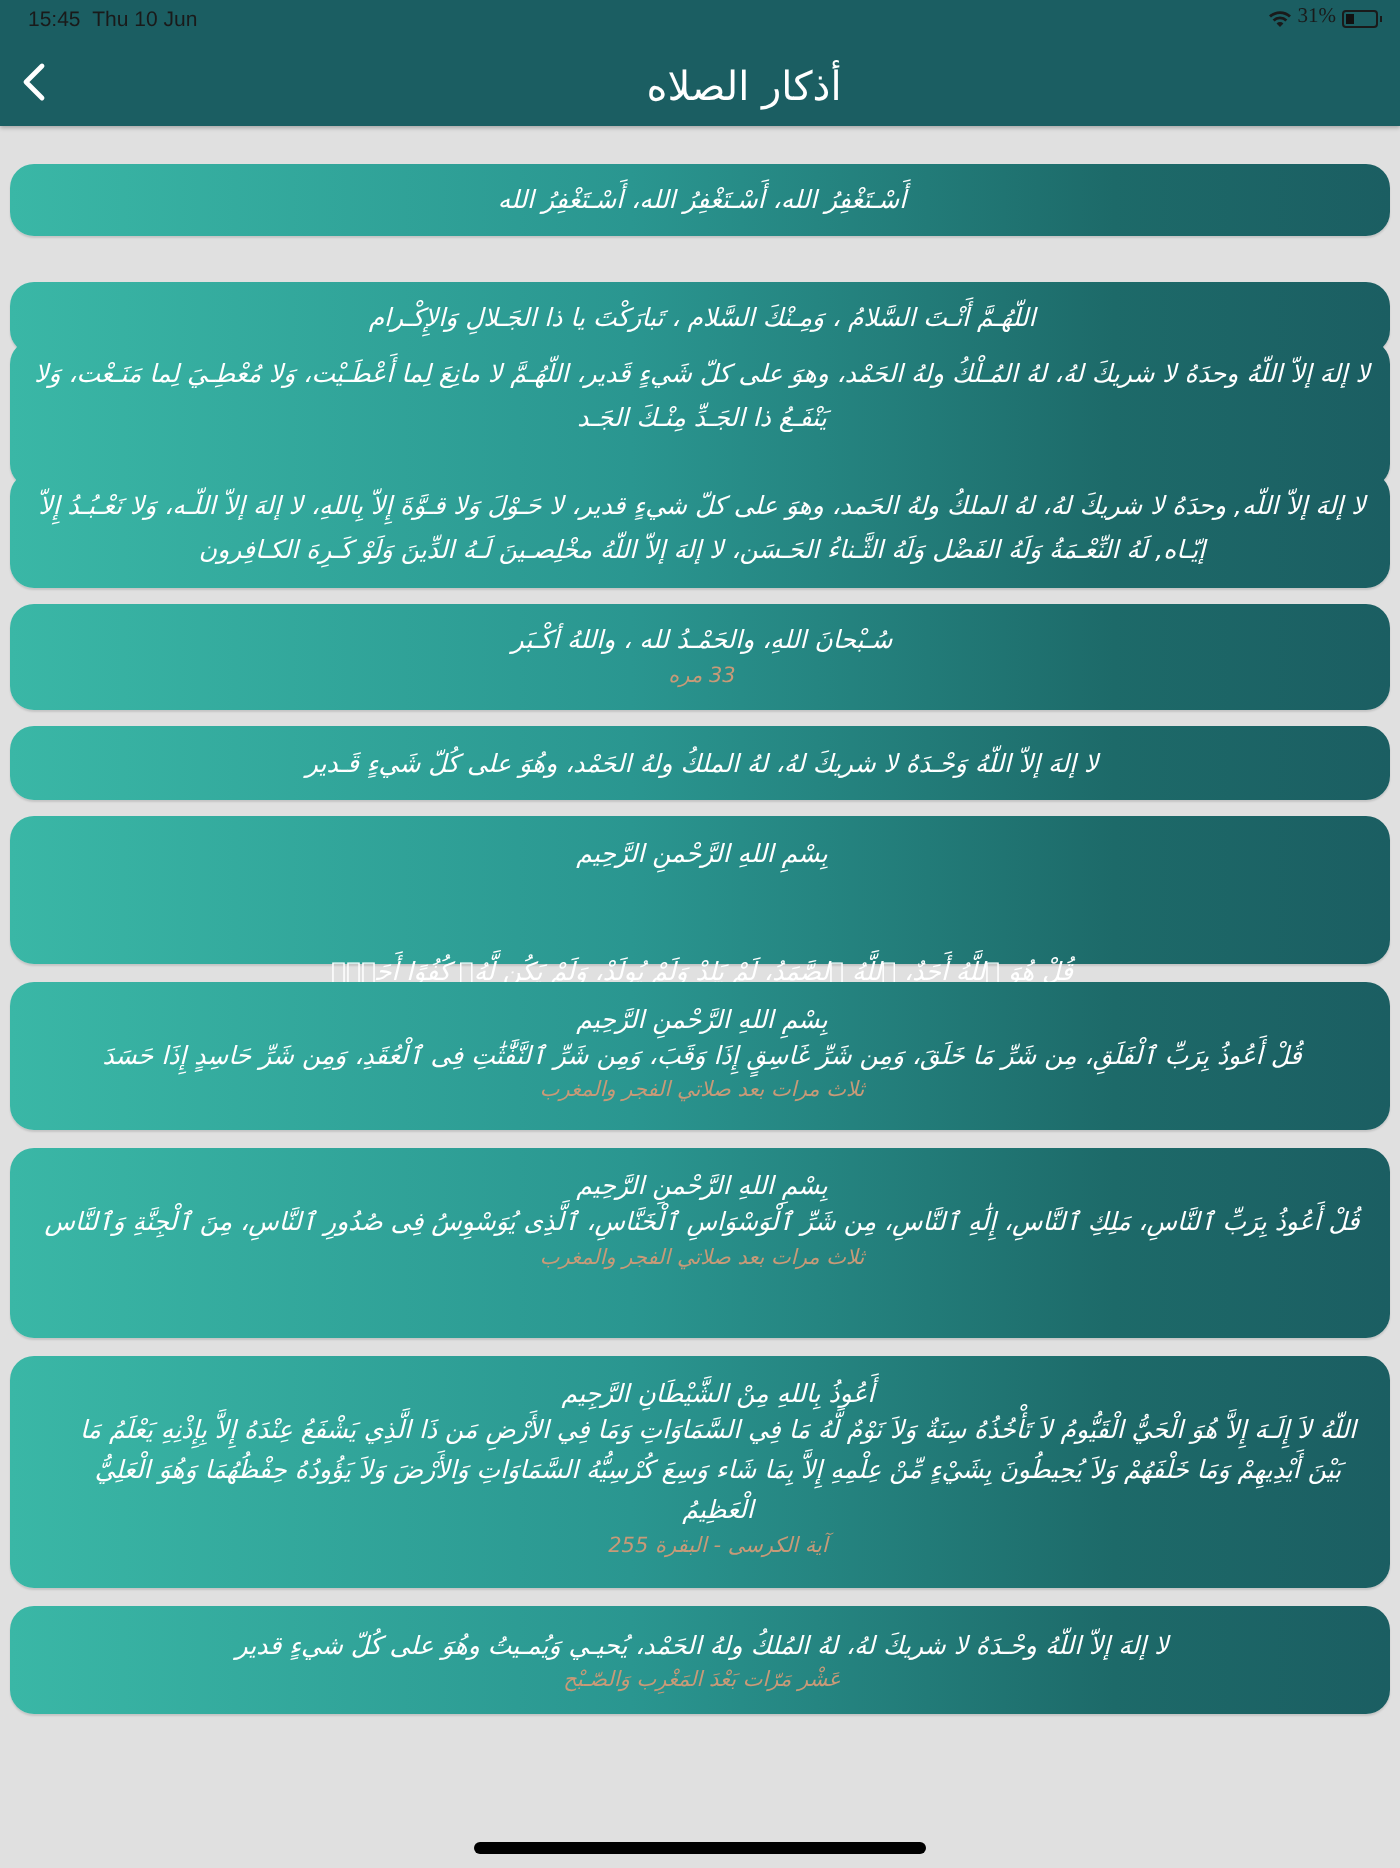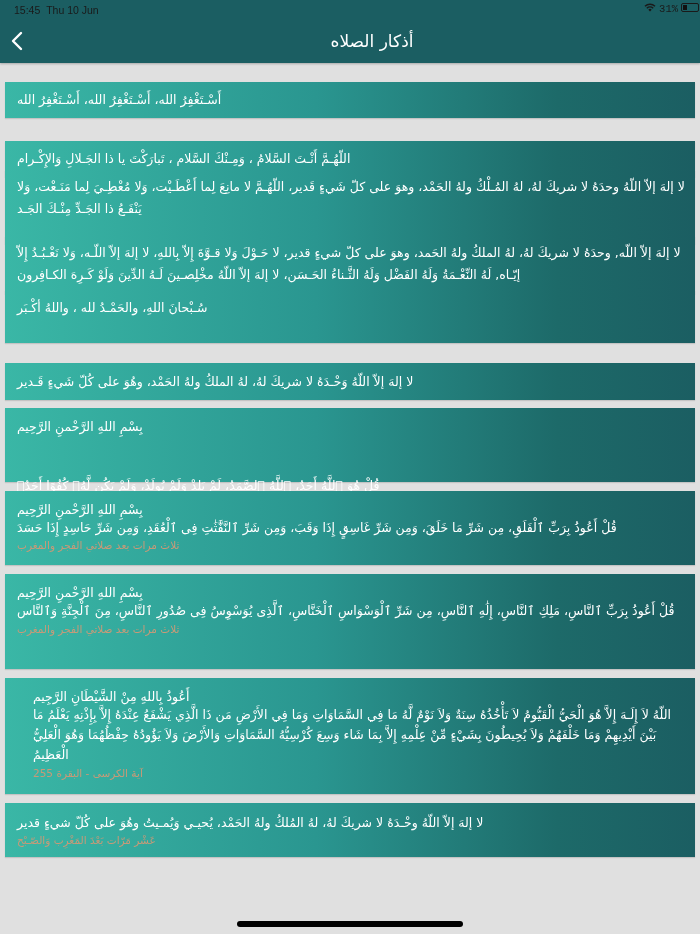--- a/index.html
+++ b/index.html
@@ -12,50 +12,51 @@
   .header {
     position:absolute; left:0; top:0; width:700px; height:63px;
     background:#1b5e62;
     box-shadow:0 1px 2px rgba(0,0,0,0.25);
   }
   .status-time {
     position:absolute; left:14px; top:4px; color:#1a1a1a;
     font-family:"Liberation Sans", sans-serif; font-size:10.5px;
   }
   .status-right {
-    position:absolute; right:1px; top:3px; display:flex; align-items:flex-start; gap:3px;
-    color:#1a1a1a; font-family:Liberation Mono, monospace; font-size:10.5px;
+    position:absolute; right:11px; top:3px; display:flex; align-items:flex-end; gap:3px;
+    color:#1a1a1a; font-family:Liberation Serif, serif; font-size:10.5px;
   }
   .battery {
     width:16px; height:7px; border:1px solid #1a1a1a; border-radius:2px; position:relative;
   }
   .battery::before {
     content:""; position:absolute; left:1px; top:1px; width:4px; height:5px; background:#111;
   }
   .battery::after {
     content:""; position:absolute; right:-3px; top:2px; width:1.5px; height:3px; background:#1a1a1a;
   }
   .back-btn {
     position:absolute; left:10px; top:30px; width:20px; height:24px;
     color:#fff; font-size:24px; line-height:24px; cursor:pointer;
     font-family:"DejaVu Sans", sans-serif;
   }
   .title {
     position:absolute; left:0; right:0; top:31px; text-align:center;
-    color:#fff; font-size:17px; direction:rtl;margin-left:44px;
+    color:#fff; font-size:20px; direction:rtl;margin-left:44px;
   }
   .list { position:absolute; left:5px; top:0; width:690px; }
   .card {
     position:absolute; left:0; width:690px;
-    border-radius:0;
+    border-radius:12px;
     background:linear-gradient(to right, #3ab7a6 0%, #2a9690 45%, #1d6a69 80%, #1b5e62 100%);
     box-shadow:0 1px 1px rgba(0,0,0,0.12);
-    direction:rtl; text-align:left; box-sizing:border-box;
+    direction:rtl; text-align:center; box-sizing:border-box;
     padding:6px 10px 4px 12px;
     cursor:pointer;
+    font-style:italic;
   }
   .card-text {
     color:#fff; font-size:12.5px; line-height:20px;
     font-family:"DejaVu Sans", sans-serif;
   }
   .card-note {
     color:#c89a78; font-size:10.5px; line-height:16px;
     font-family:"DejaVu Sans", sans-serif;
   }
   .home-indicator {
@@ -93,22 +94,23 @@
   </div>
   <div class="card" style="top:141px;height:36px;">
     <div class="card-text" style="line-height:24px;">اللّهُـمَّ أَنْـتَ السَّلامُ ، وَمِـنْكَ السَّلام ، تَبارَكْتَ يا ذا الجَـلالِ وَالإِكْـرام</div>
   </div>
   <div class="card" style="top:170px;height:74px;">
     <div class="card-text" style="line-height:22px;">لا إلهَ إلاّ اللّهُ وحدَهُ لا شريكَ لهُ، لهُ المُـلْكُ ولهُ الحَمْد، وهوَ على كلّ شَيءٍ قَدير، اللّهُـمَّ لا مانِعَ لِما أَعْطَـيْت، وَلا مُعْطِـيَ لِما مَنَـعْت، وَلا يَنْفَـعُ ذا الجَـدِّ مِنْـكَ الجَـد</div>
   </div>
   <div class="card" style="top:236px;height:58px;">
     <div class="card-text" style="line-height:22px;">لا إلهَ إلاّ اللّه, وحدَهُ لا شريكَ لهُ، لهُ الملكُ ولهُ الحَمد، وهوَ على كلّ شيءٍ قدير، لا حَـوْلَ وَلا قـوَّةَ إِلاّ بِاللهِ، لا إلهَ إلاّ اللّـه، وَلا نَعْـبُـدُ إِلاّ إيّـاه, لَهُ النِّعْـمَةُ وَلَهُ الفَضْل وَلَهُ الثَّـناءُ الحَـسَن، لا إلهَ إلاّ اللّهُ مخْلِصـينَ لَـهُ الدِّينَ وَلَوْ كَـرِهَ الكـافِرون</div>
   </div>
-  <div class="card" style="top:290px;height:53px;padding-top:8px;">
+  <div class="card" style="top:302px;height:53px;padding-top:8px;">
     <div class="card-text">سُـبْحانَ اللهِ، والحَمْـدُ لله ، واللهُ أكْـبَر</div>
+    <div class="card-note">33 مره</div>
   </div>
   <div class="card" style="top:363px;height:37px;">
     <div class="card-text" style="line-height:25px;">لا إلهَ إلاّ اللّهُ وَحْـدَهُ لا شريكَ لهُ، لهُ الملكُ ولهُ الحَمْد، وهُوَ على كُلّ شَيءٍ قَـدير</div>
   </div>
   <div class="card" style="top:408px;height:74px;padding-top:10px;">
     <div class="card-text" style="line-height:17px;">بِسْمِ اللهِ الرَّحْمنِ الرَّحِيم</div>
     <div class="card-text" style="line-height:19px;margin-top:41px;">قُلْ هُوَ ٱللَّهُ أَحَدٌ، ٱللَّهُ ٱلصَّمَدُ، لَمْ يَلِدْ وَلَمْ يُولَدْ، وَلَمْ يَكُن لَّهُۥ كُفُوًا أَحَدٌۢ</div>
     <div class="card-note">ثلاث مرات بعد صلاتي الفجر والمغرب</div>
   </div>
   <div class="card" style="top:491px;height:74px;padding-top:10px;">

